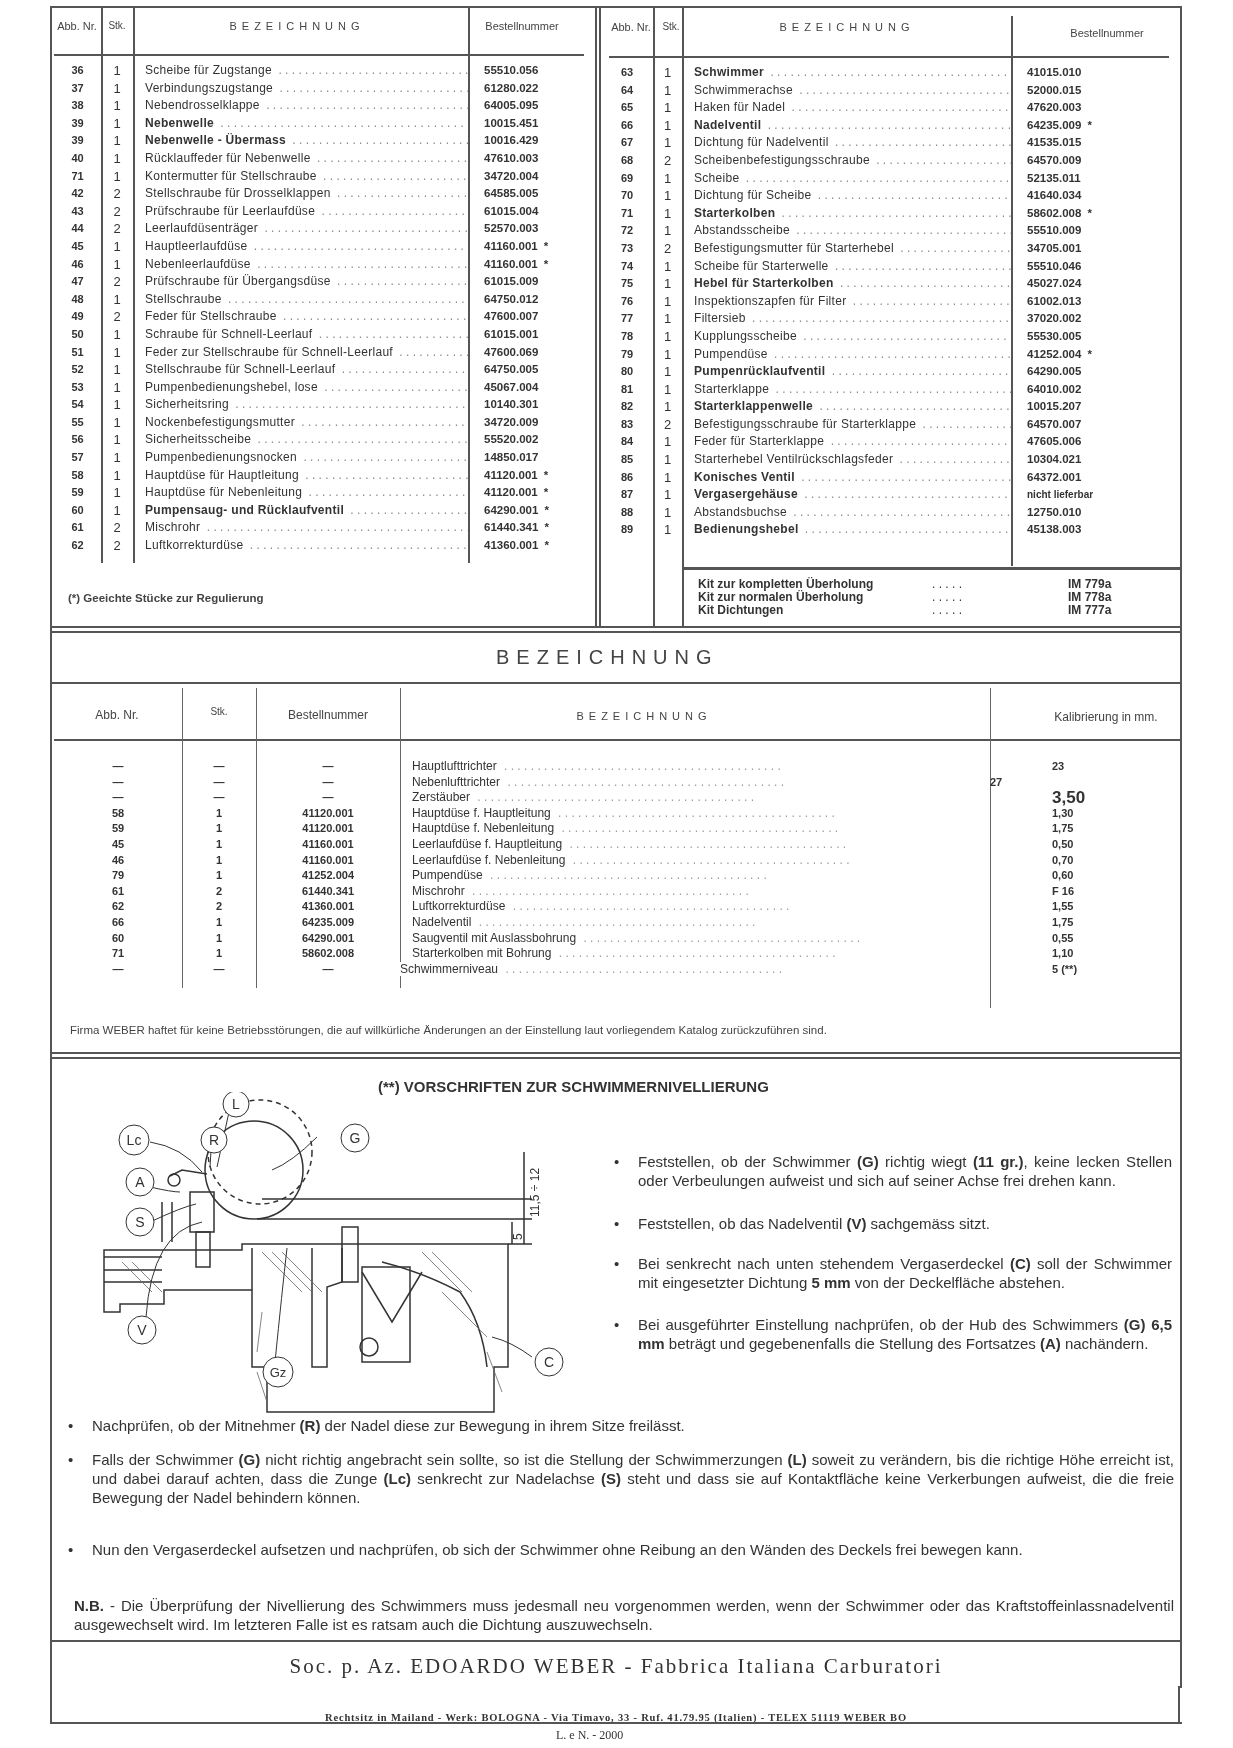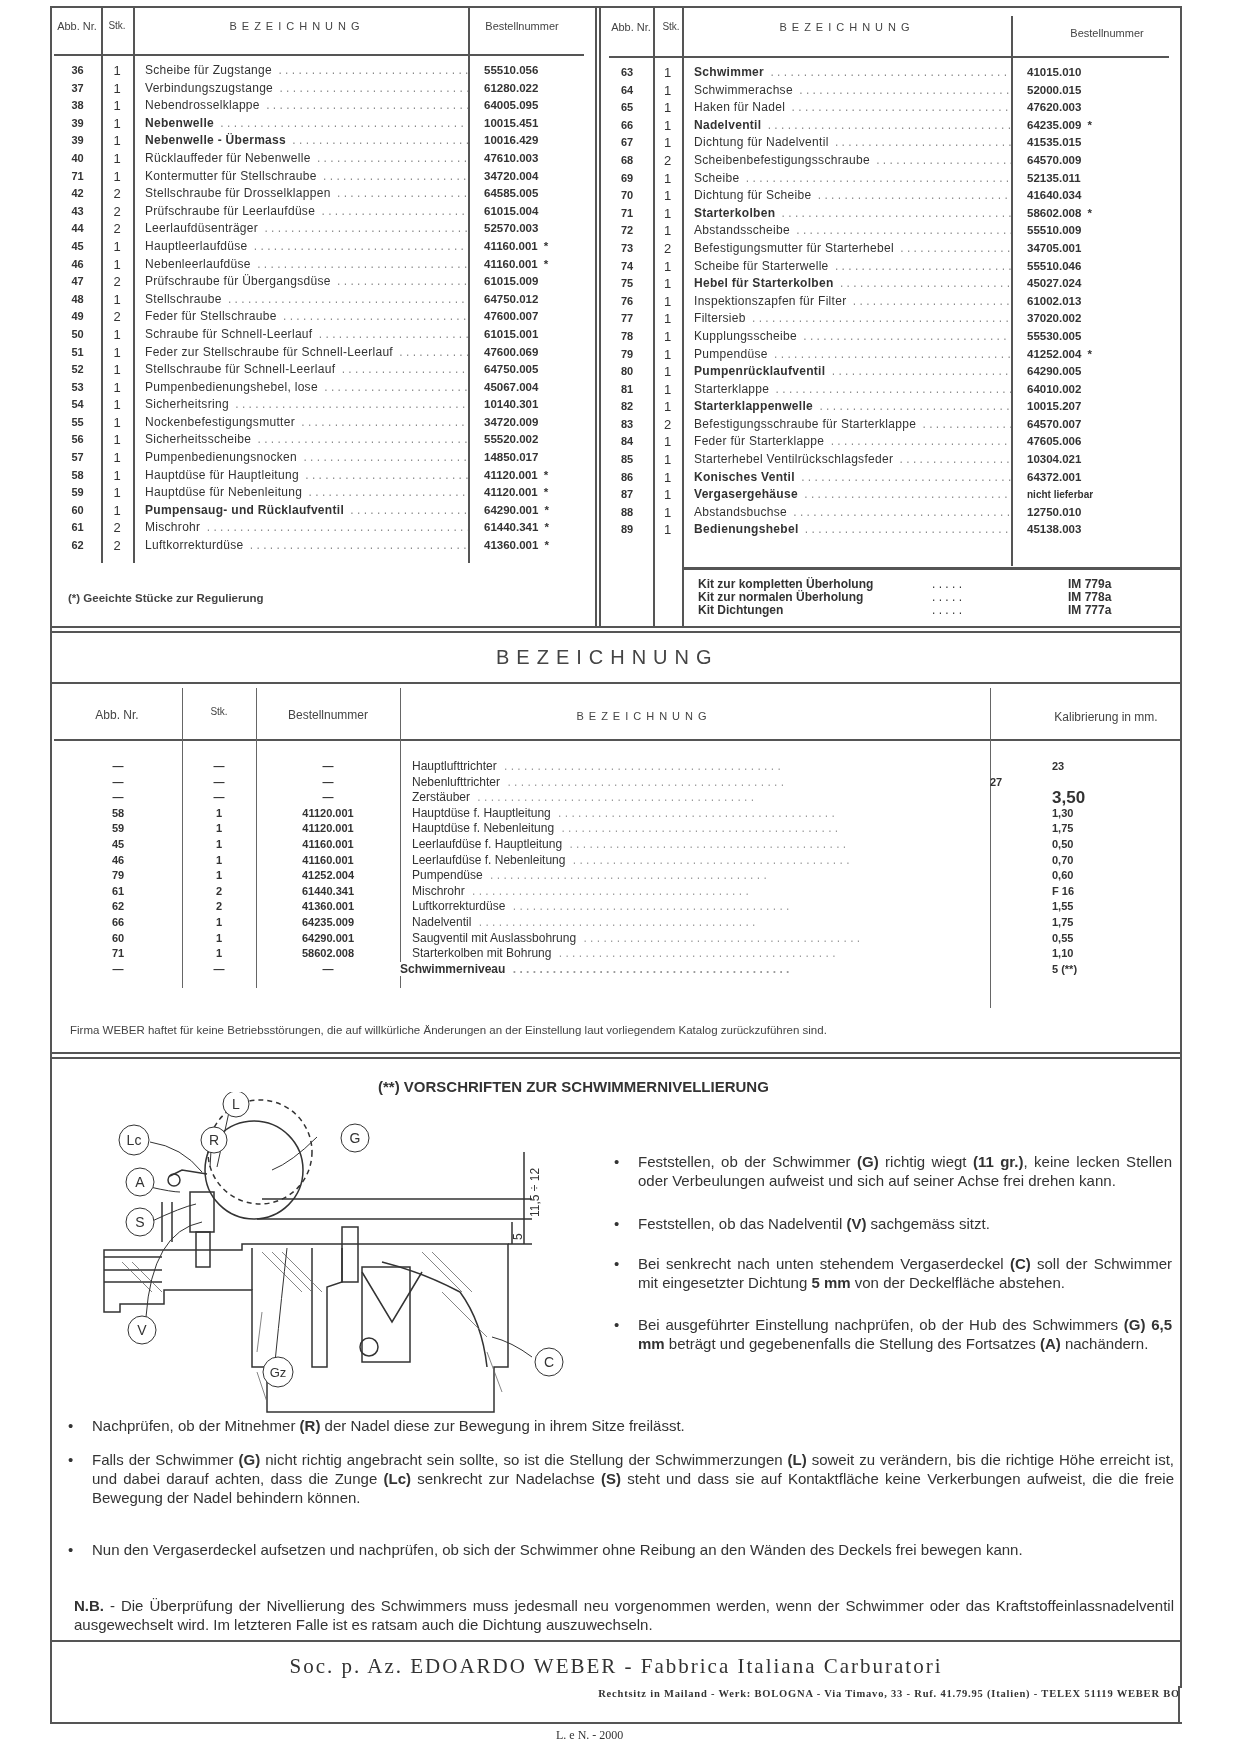--- a/index.html
+++ b/index.html
@@ -27,21 +27,21 @@
   .kit { position:absolute; font-size:12px; font-weight:bold; line-height:13px; }
   .title-big { position:absolute; font-size:20px; letter-spacing:7px; color:#444; }
   table.einst { border-collapse:collapse; position:absolute; font-size:12px; }
   table.einst td { padding:0; height:15.6px; line-height:15.6px; white-space:nowrap; }
   .disclaimer { position:absolute; font-size:11.5px; color:#444; }
   .sect-title { position:absolute; font-size:15px; font-weight:bold; color:#333; }
   .para { position:absolute; font-size:15px; line-height:19px; color:#333; text-align:justify; }
   .bullet { position:absolute; font-size:15px; line-height:19px; color:#333; text-align:justify; }
   .bullet .dot { position:absolute; left:-24px; top:0; }
   .footer-main { position:absolute; font-family:"Liberation Serif", "DejaVu Serif", serif; font-size:21px; letter-spacing:2px; color:#333; text-align:center; width:1128px; left:0; }
-  .footer-sub { position:absolute; font-family:"Liberation Serif", "DejaVu Serif", serif; font-size:10.5px; font-weight:bold; letter-spacing:0.8px; color:#333; text-align:right; width:1128px; left:0; }
+  .footer-sub { position:absolute; font-family:"Liberation Serif", "DejaVu Serif", serif; font-size:10.5px; font-weight:bold; letter-spacing:0.8px; color:#333; text-align:center; width:1128px; left:0;margin-top:24px; }
   .pageid { position:absolute; font-family:"Liberation Serif", "DejaVu Serif", serif; font-size:12px; color:#333; }
   svg text { font-family:"Liberation Sans", "DejaVu Sans", sans-serif; }
 </style>
 </head>
 <body>
 
 <div class="page">
 
   <div class="hdr" style="left:0;top:12px;width:50px;">Abb. Nr.</div>
   <div class="hdr" style="left:50px;top:12px;width:30px;font-size:10px;">Stk.</div>
@@ -548,21 +548,21 @@
           <td style="text-align: center; font-weight: bold; font-size: 11px;">71</td>
           <td style="text-align: center; font-weight: bold; font-size: 11px;">1</td>
           <td style="text-align: center; font-weight: bold; font-size: 11px;">58602.008</td>
           <td style="padding-left: 12px; overflow: hidden; max-width: 0px;"><span style="background: rgb(255, 255, 255); padding-right: 4px;">Starterkolben mit Bohrung</span><span style="color: rgb(153, 153, 153);"> . . . . . . . . . . . . . . . . . . . . . . . . . . . . . . . . . . . . . . . . . .</span></td>
           <td style="font-weight: bold; font-size: 11px; padding-left: 62px;">1,10</td>
         </tr>
         <tr>
           <td style="text-align: center; font-weight: bold; font-size: 11px;">—</td>
           <td style="text-align: center; font-weight: bold; font-size: 11px;">—</td>
           <td style="text-align: center; font-weight: bold; font-size: 11px;">—</td>
-          <td style="overflow: hidden; max-width: 0px; font-weight: bold;"><span style="background: rgb(255, 255, 255); padding-right: 4px;">Schwimmerniveau</span><span style="color: rgb(153, 153, 153);"> . . . . . . . . . . . . . . . . . . . . . . . . . . . . . . . . . . . . . . . . . .</span></td>
+          <td style="overflow: hidden; max-width: 0px;"><span style="background: rgb(255, 255, 255); padding-right: 4px;">Schwimmerniveau</span><span style="color: rgb(153, 153, 153);"> . . . . . . . . . . . . . . . . . . . . . . . . . . . . . . . . . . . . . . . . . .</span></td>
           <td style="font-weight: bold; font-size: 11px; padding-left: 62px;">5 (**)</td>
         </tr>
       </tbody>
   </table>
 
   <div class="disclaimer" style="left:18px;top:1016px;">Firma WEBER haftet für keine Betriebsstörungen, die auf willkürliche Änderungen an der Einstellung laut vorliegendem Katalog zurückzuführen sind.</div>
 
   <div class="hline" style="left:0;top:1044px;width:1128px;"></div>
   <div class="hline" style="left:0;top:1049px;width:1128px;"></div>
 

